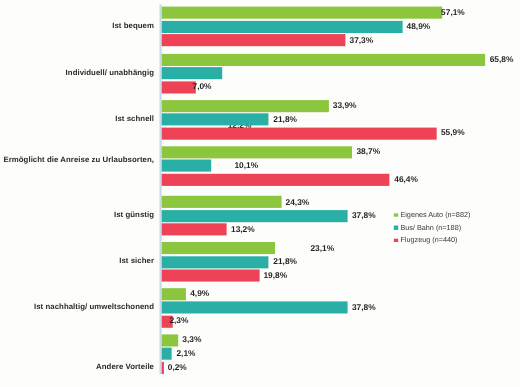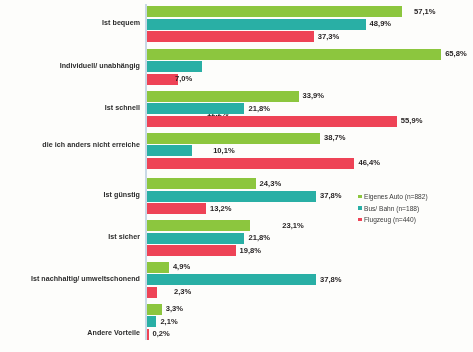--- a/index.html
+++ b/index.html
@@ -129,21 +129,21 @@
   <div class="plot-area">
     <div class="axis-line"></div>
     <div id="groups">
         <div class="cat-group" style="top: 6px;">
           <div class="cat-label" style="top: 13.4px;">
             <div>Ist bequem</div>
           </div>
           <div class="bars">
             <div class="bar-row">
               <div class="bar s0" style="width: 255.237px;"></div>
-              <span class="bar-value" style="left: 267px;">57,1%</span>
+              <span class="bar-value" style="left: 254px;">57,1%</span>
             </div>
             <div class="bar-row">
               <div class="bar s1" style="width: 218.583px;"></div>
               <span class="bar-value" style="left: 222.583px;">48,9%</span>
             </div>
             <div class="bar-row">
               <div class="bar s2" style="width: 166.731px;"></div>
               <span class="bar-value" style="left: 170.731px;">37,3%</span>
             </div>
           </div>
@@ -181,21 +181,21 @@
               <span class="bar-value" style="left: 101.446px;">21,8%</span>
             </div>
             <div class="bar-row">
               <div class="bar s2" style="width: 249.873px;"></div>
               <span class="bar-value" style="left: 253.873px; text-align: right;">55,9%</span>
             </div>
           </div>
         </div>
         <div class="cat-group" style="top: 132.5px;">
           <div class="cat-label" style="top: 8.8px;">
-            <div>die ich anders nicht erreiche</div>
+            <div>Ermöglicht die Anreise zu Urlaubsorten,</div>
           </div>
           <div class="bars">
             <div class="bar-row">
               <div class="bar s0" style="width: 172.989px;"></div>
               <span class="bar-value" style="left: 176.989px;">38,7%</span>
             </div>
             <div class="bar-row">
               <div class="bar s1" style="width: 45.147px;"></div>
               <span class="bar-value" style="left: 49.147px; margin-left: 17px;">10,1%</span>
             </div>
@@ -251,21 +251,21 @@
             <div class="bar-row">
               <div class="bar s0" style="width: 21.903px;"></div>
               <span class="bar-value" style="left: 25.903px;">4,9%</span>
             </div>
             <div class="bar-row">
               <div class="bar s1" style="width: 168.966px;"></div>
               <span class="bar-value" style="left: 172.966px;">37,8%</span>
             </div>
             <div class="bar-row">
               <div class="bar s2" style="width: 10.281px;"></div>
-              <span class="bar-value" style="left: 27px;">2,3%</span>
+              <span class="bar-value" style="left: 7px;">2,3%</span>
             </div>
           </div>
         </div>
         <div class="cat-group" style="top: 303.5px;">
           <div class="cat-label" style="top: 25px;">
             <div>Andere Vorteile</div>
           </div>
           <div class="bars">
             <div class="bar-row">
               <div class="bar s0" style="width: 14.751px;"></div>

